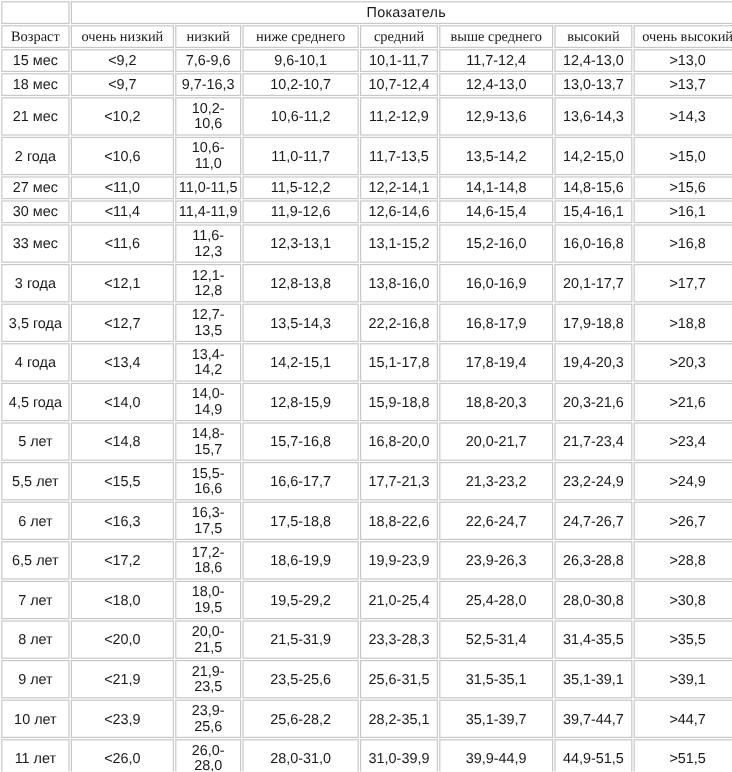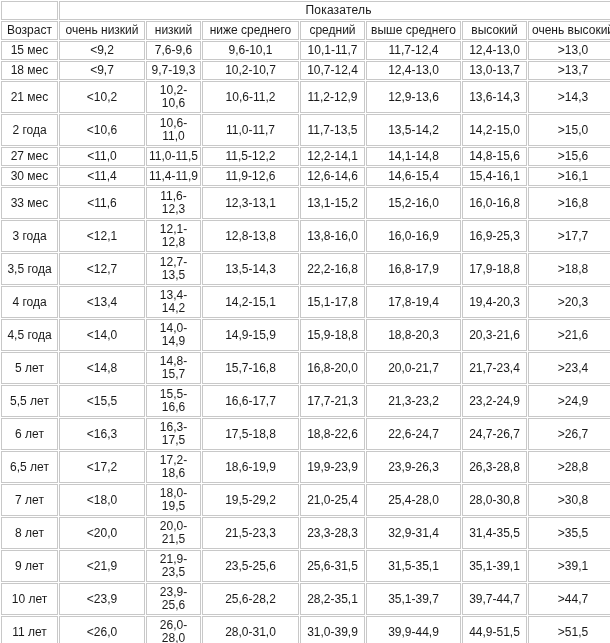--- a/index.html
+++ b/index.html
@@ -43,20 +43,21 @@
     font-size: 12px;
     text-align: center;
     letter-spacing: 0.2px;
   }
   
   th.hdr {
     font-weight: bold;
     font-size: 12px;
     line-height: 13px;
     padding: 3px 1px;
+    font-family: Liberation Serif, serif;
   }
   th.hdr-age      { background: #fcfadd; }
   th.hdr-vlow     { background: #f8b6c4; }
   th.hdr-low      { background: #eedd88; }
   th.hdr-belowavg { background: #88e09e; margin-left: 20px; }
   th.hdr-avg      { background: #a9d9ec; }
   th.hdr-aboveavg { background: #88e09e; margin-top: 32px; }
   th.hdr-high     { background: #eedd88; }
   th.hdr-vhigh    { background: #f8b6c4; }
 
@@ -109,21 +110,21 @@
         <td>7,6-9,6</td>
         <td>9,6-10,1</td>
         <td>10,1-11,7</td>
         <td>11,7-12,4</td>
         <td>12,4-13,0</td>
         <td>&gt;13,0</td>
       </tr>
       <tr>
         <td class="age">18 мес</td>
         <td>&lt;9,7</td>
-        <td>9,7-19,3</td>
+        <td>9,7-16,3</td>
         <td>10,2-10,7</td>
         <td>10,7-12,4</td>
         <td>12,4-13,0</td>
         <td>13,0-13,7</td>
         <td>&gt;13,7</td>
       </tr>
       <tr>
         <td class="age">21 мес</td>
         <td>&lt;10,2</td>
         <td>10,2-10,6</td>
@@ -173,21 +174,21 @@
         <td>16,0-16,8</td>
         <td>&gt;16,8</td>
       </tr>
       <tr>
         <td class="age">3 года</td>
         <td>&lt;12,1</td>
         <td>12,1-12,8</td>
         <td>12,8-13,8</td>
         <td>13,8-16,0</td>
         <td>16,0-16,9</td>
-        <td>16,9-25,3</td>
+        <td>20,1-17,7</td>
         <td>&gt;17,7</td>
       </tr>
       <tr>
         <td class="age">3,5 года</td>
         <td>&lt;12,7</td>
         <td>12,7-13,5</td>
         <td>13,5-14,3</td>
         <td>22,2-16,8</td>
         <td>16,8-17,9</td>
         <td>17,9-18,8</td>
@@ -200,21 +201,21 @@
         <td>14,2-15,1</td>
         <td>15,1-17,8</td>
         <td>17,8-19,4</td>
         <td>19,4-20,3</td>
         <td>&gt;20,3</td>
       </tr>
       <tr>
         <td class="age">4,5 года</td>
         <td>&lt;14,0</td>
         <td>14,0-14,9</td>
-        <td>14,9-15,9</td>
+        <td>12,8-15,9</td>
         <td>15,9-18,8</td>
         <td>18,8-20,3</td>
         <td>20,3-21,6</td>
         <td>&gt;21,6</td>
       </tr>
       <tr>
         <td class="age">5 лет</td>
         <td>&lt;14,8</td>
         <td>14,8-15,7</td>
         <td>15,7-16,8</td>
@@ -260,23 +261,23 @@
         <td>19,5-29,2</td>
         <td>21,0-25,4</td>
         <td>25,4-28,0</td>
         <td>28,0-30,8</td>
         <td>&gt;30,8</td>
       </tr>
       <tr>
         <td class="age">8 лет</td>
         <td>&lt;20,0</td>
         <td>20,0-21,5</td>
-        <td>21,5-23,3</td>
+        <td>21,5-31,9</td>
         <td>23,3-28,3</td>
-        <td>32,9-31,4</td>
+        <td>52,5-31,4</td>
         <td>31,4-35,5</td>
         <td>&gt;35,5</td>
       </tr>
       <tr>
         <td class="age">9 лет</td>
         <td>&lt;21,9</td>
         <td>21,9-23,5</td>
         <td>23,5-25,6</td>
         <td>25,6-31,5</td>
         <td>31,5-35,1</td>

